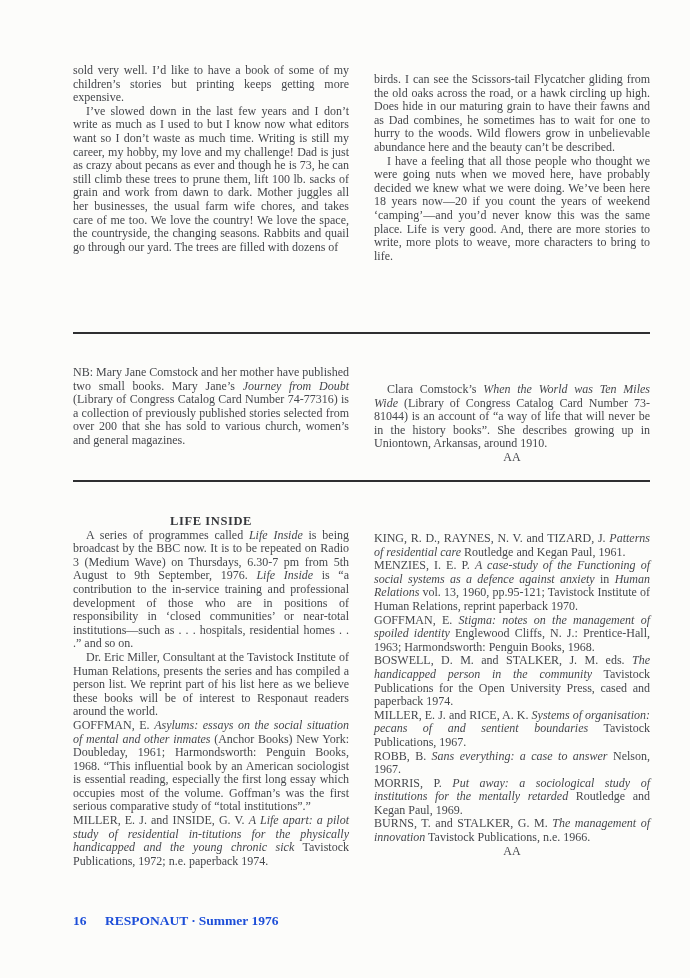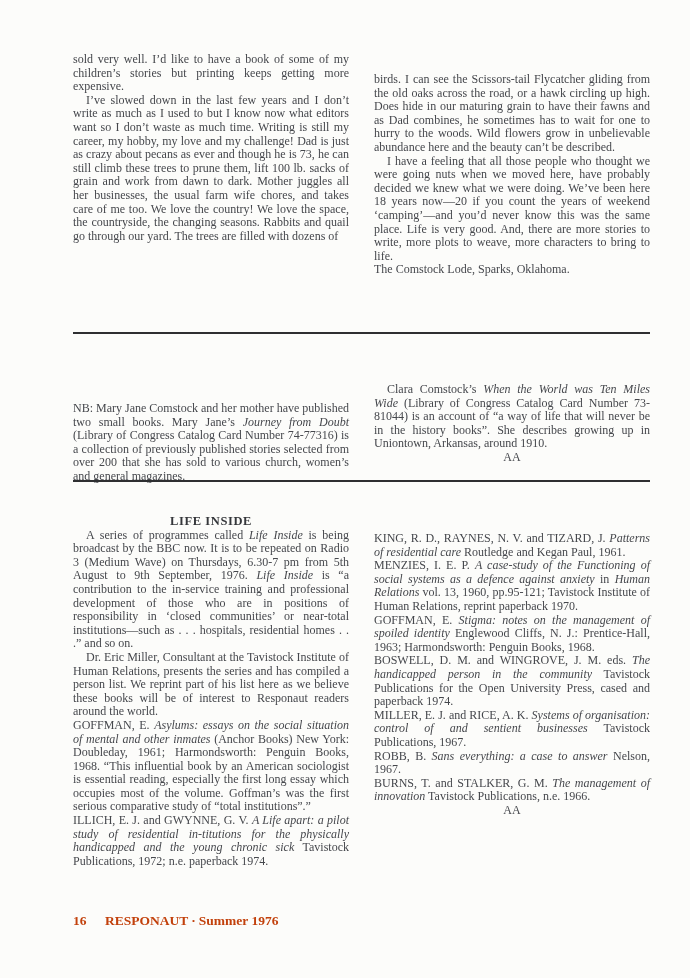--- a/index.html
+++ b/index.html
@@ -42,71 +42,71 @@
     text-align:center;
     margin:0;
     padding-right:4px;
   }
   .footer{
     position:absolute;
     left:73px;top:913px;
     width:577px;
     font-size:13.5px;
     font-weight:bold;
-    color:#c2410c;
+    color:#1d4ed8;
   }
   .footer .page-num{display:inline-block;width:32px;}
   .footer .dot{padding:0 3px;}
 </style>
 </head>
 <body>
 
 <div class="page">
 
-  <div class="col col-left" style="top:53px;">
+  <div class="col col-left" style="top:64px;">
       <p class="para"><span>sold very well. I’d like to have a book of some of my children’s stories but printing keeps getting more expensive.</span></p>
       <p class="para indent"><span>I’ve slowed down in the last few years and I don’t write as much as I used to but I know now what editors want so I don’t waste as much time. Writing is still my career, my hobby, my love and my challenge! Dad is just as crazy about pecans as ever and though he is 73, he can still climb these trees to prune them, lift 100 lb. sacks of grain and work from dawn to dark. Mother juggles all her businesses, the usual farm wife chores, and takes care of me too. We love the country! We love the space, the countryside, the changing seasons. Rabbits and quail go through our yard. The trees are filled with dozens of</span></p>
     </div>
   <div class="col col-right" style="top:56px;">
       <p class="para"><span>birds. I can see the Scissors-tail Flycatcher gliding from the old oaks across the road, or a hawk circling up high. Does hide in our maturing grain to have their fawns and as Dad combines, he sometimes has to wait for one to hurry to the woods. Wild flowers grow in unbelievable abundance here and the beauty can’t be described.</span></p>
       <p class="para indent"><span>I have a feeling that all those people who thought we were going nuts when we moved here, have probably decided we knew what we were doing. We’ve been here 18 years now—20 if you count the years of weekend ‘camping’—and you’d never know this was the same place. Life is very good. And, there are more stories to write, more plots to weave, more characters to bring to life.</span></p>
-      <p class="para"><span>The Comstock Lode, Sparks, Oklahoma.</span></p>
     </div>
 
   <div class="rule" style="top:332px;"></div>
 
-  <div class="col col-left" style="top:366px;margin-top:36px;">
+  <div class="col col-left" style="top:366px;">
       <p class="para"><span>NB: Mary Jane Comstock and her mother have published two small books. Mary Jane’s </span><i>Journey from Doubt</i><span> (Library of Congress Catalog Card Number 74-77316) is a collection of previously published stories selected from over 200 that she has sold to various church, women’s and general magazines.</span></p>
     </div>
   <div class="col col-right" style="top:366px;">
     <div>
         <p class="para indent"><span>Clara Comstock’s </span><i>When the World was Ten Miles Wide</i><span> (Library of Congress Catalog Card Number 73-81044) is an account of “a way of life that will never be in the history books”. She describes growing up in Uniontown, Arkansas, around 1910.</span></p>
       </div>
     <p class="para initials">AA</p>
   </div>
 
   <div class="rule" style="top:480px;"></div>
 
   <div class="col col-left" style="top:515px;">
     <p class="para section-heading">LIFE INSIDE</p>
     <div>
         <p class="para indent"><span>A series of programmes called </span><i>Life Inside</i><span> is being broadcast by the BBC now. It is to be repeated on Radio 3 (Medium Wave) on Thursdays, 6.30-7 pm from 5th August to 9th September, 1976. </span><i>Life Inside</i><span> is “a contribution to the in-service training and professional development of those who are in positions of responsibility in ‘closed communities’ or near-total institutions—such as . . . hospitals, residential homes . . .” and so on.</span></p>
         <p class="para indent"><span>Dr. Eric Miller, Consultant at the Tavistock Institute of Human Relations, presents the series and has compiled a person list. We reprint part of his list here as we believe these books will be of interest to Responaut readers around the world.</span></p>
         <p class="para"><span>GOFFMAN, E. </span><i>Asylums: essays on the social situation of mental and other inmates</i><span> (Anchor Books) New York: Doubleday, 1961; Harmondsworth: Penguin Books, 1968. “This influential book by an American sociologist is essential reading, especially the first long essay which occupies most of the volume. Goffman’s was the first serious comparative study of “total institutions”.”</span></p>
-        <p class="para"><span>ILLICH, E. J. and GWYNNE, G. V. </span><i>A Life apart: a pilot study of residential in-titutions for the physically handicapped and the young chronic sick</i><span> Tavistock Publications, 1972; n.e. paperback 1974.</span></p>
+        <p class="para"><span>MILLER, E. J. and INSIDE, G. V. </span><i>A Life apart: a pilot study of residential in-titutions for the physically handicapped and the young chronic sick</i><span> Tavistock Publications, 1972; n.e. paperback 1974.</span></p>
       </div>
   </div>
   <div class="col col-right" style="top:515px;">
     <div>
         <p class="para"><span>KING, R. D., RAYNES, N. V. and TIZARD, J. </span><i>Patterns of residential care</i><span> Routledge and Kegan Paul, 1961.</span></p>
         <p class="para"><span>MENZIES, I. E. P. </span><i>A case-study of the Functioning of social systems as a defence against anxiety</i><span> in </span><i>Human Relations</i><span> vol. 13, 1960, pp.95-121; Tavistock Institute of Human Relations, reprint paperback 1970.</span></p>
         <p class="para"><span>GOFFMAN, E. </span><i>Stigma: notes on the management of spoiled identity</i><span> Englewood Cliffs, N. J.: Prentice-Hall, 1963; Harmondsworth: Penguin Books, 1968.</span></p>
-        <p class="para"><span>BOSWELL, D. M. and WINGROVE, J. M. eds. </span><i>The handicapped person in the community</i><span> Tavistock Publications for the Open University Press, cased and paperback 1974.</span></p>
-        <p class="para"><span>MILLER, E. J. and RICE, A. K. </span><i>Systems of organisation: control of and sentient businesses</i><span> Tavistock Publications, 1967.</span></p>
+        <p class="para"><span>BOSWELL, D. M. and STALKER, J. M. eds. </span><i>The handicapped person in the community</i><span> Tavistock Publications for the Open University Press, cased and paperback 1974.</span></p>
+        <p class="para"><span>MILLER, E. J. and RICE, A. K. </span><i>Systems of organisation: pecans of and sentient boundaries</i><span> Tavistock Publications, 1967.</span></p>
         <p class="para"><span>ROBB, B. </span><i>Sans everything: a case to answer</i><span> Nelson, 1967.</span></p>
+        <p class="para"><span>MORRIS, P. </span><i>Put away: a sociological study of institutions for the mentally retarded</i><span> Routledge and Kegan Paul, 1969.</span></p>
         <p class="para"><span>BURNS, T. and STALKER, G. M. </span><i>The management of innovation</i><span> Tavistock Publications, n.e. 1966.</span></p>
       </div>
     <p class="para initials">AA</p>
   </div>
 
   <div class="footer">
     <span class="page-num">16</span><span>RESPONAUT</span><span class="dot">·</span><span>Summer 1976</span>
   </div>
 
 </div>

